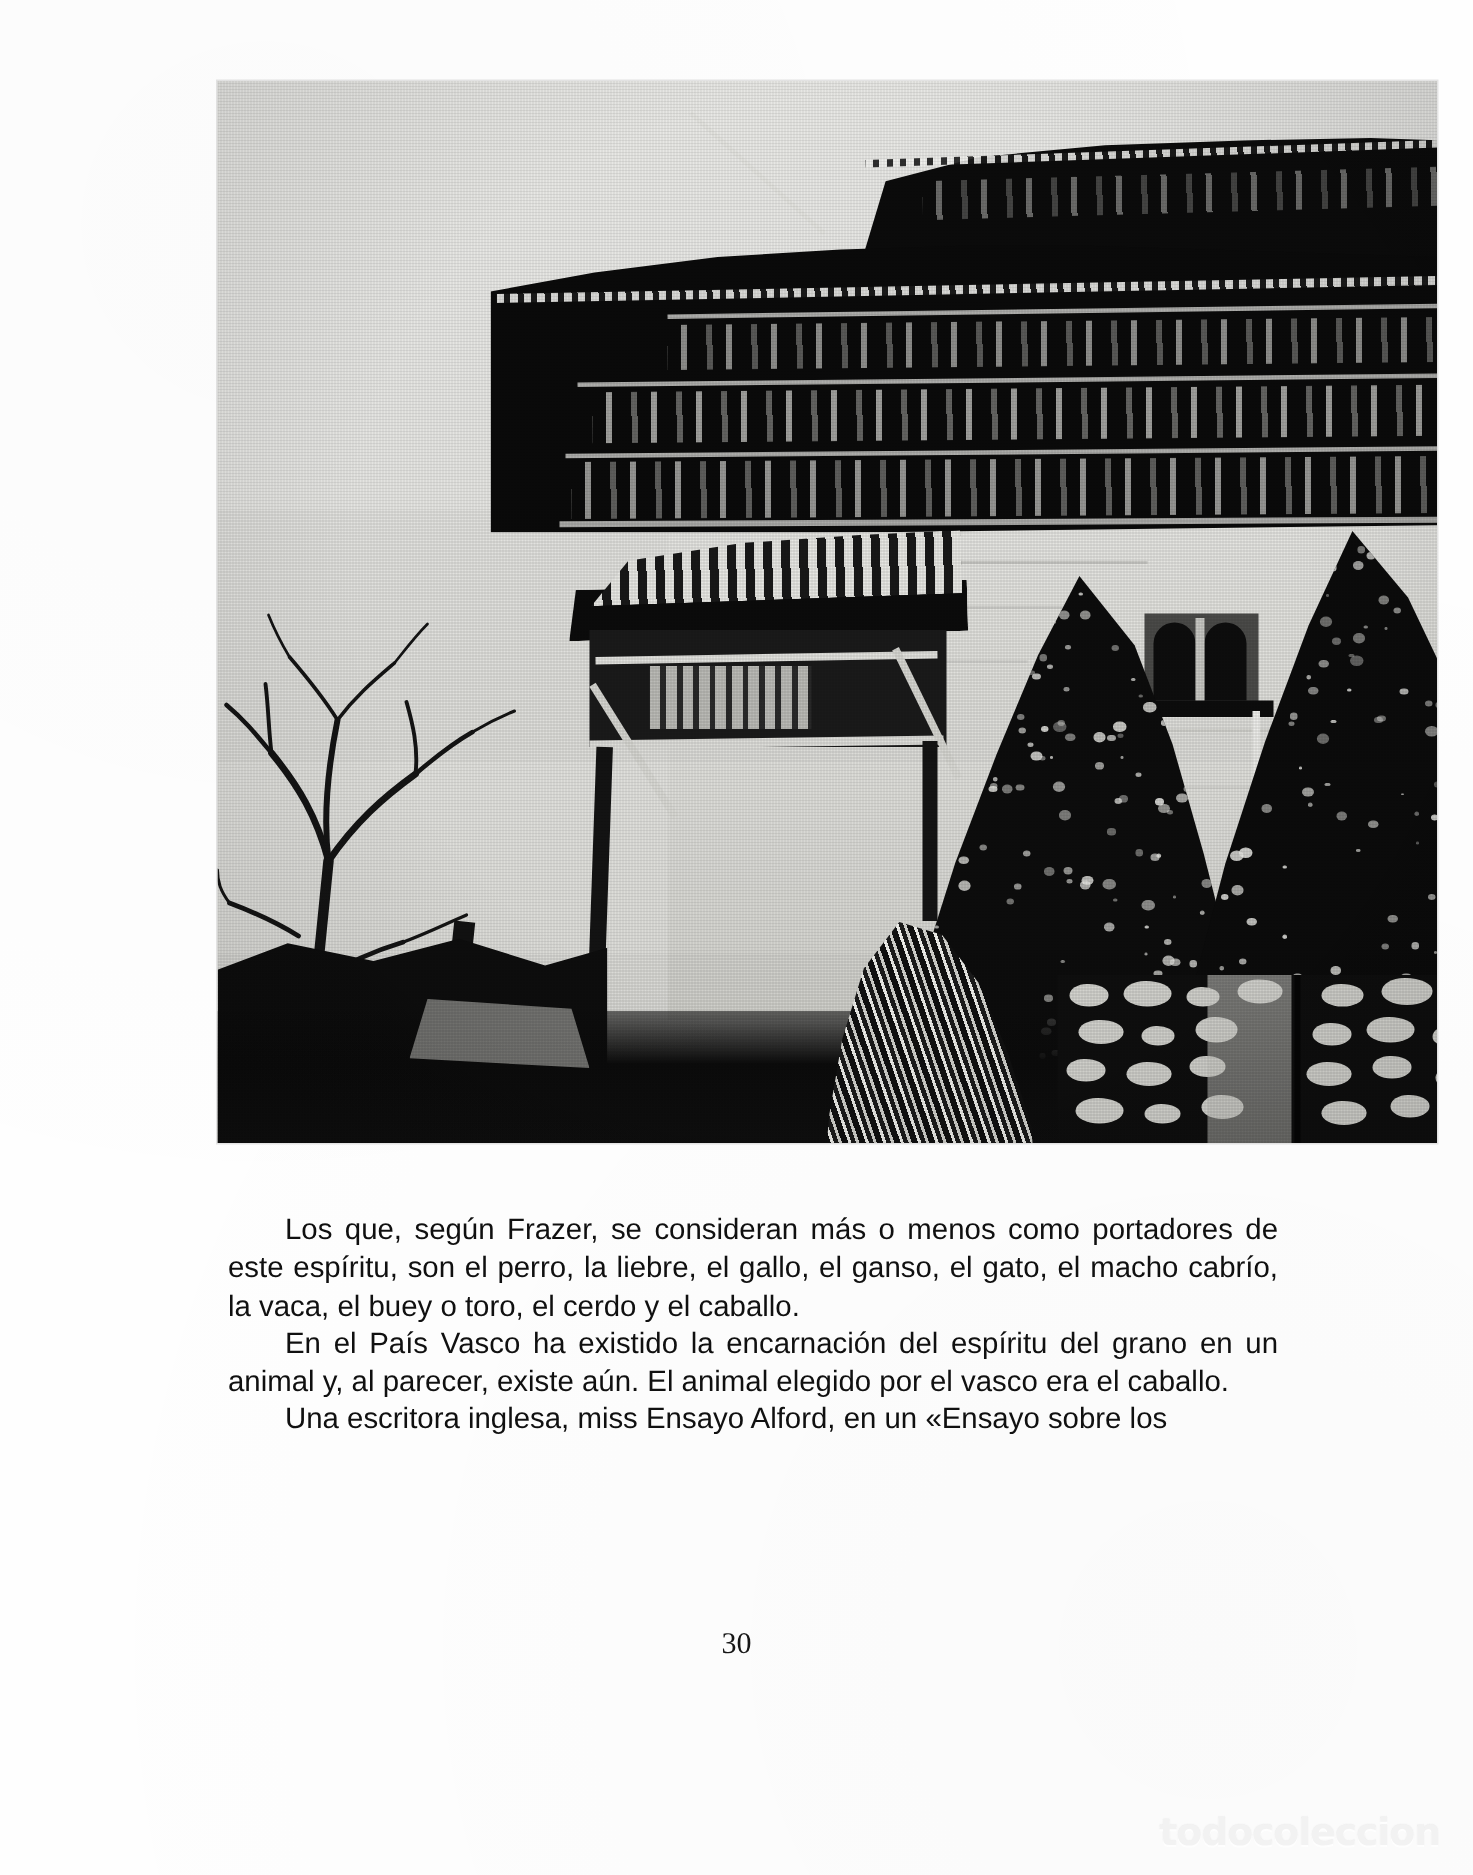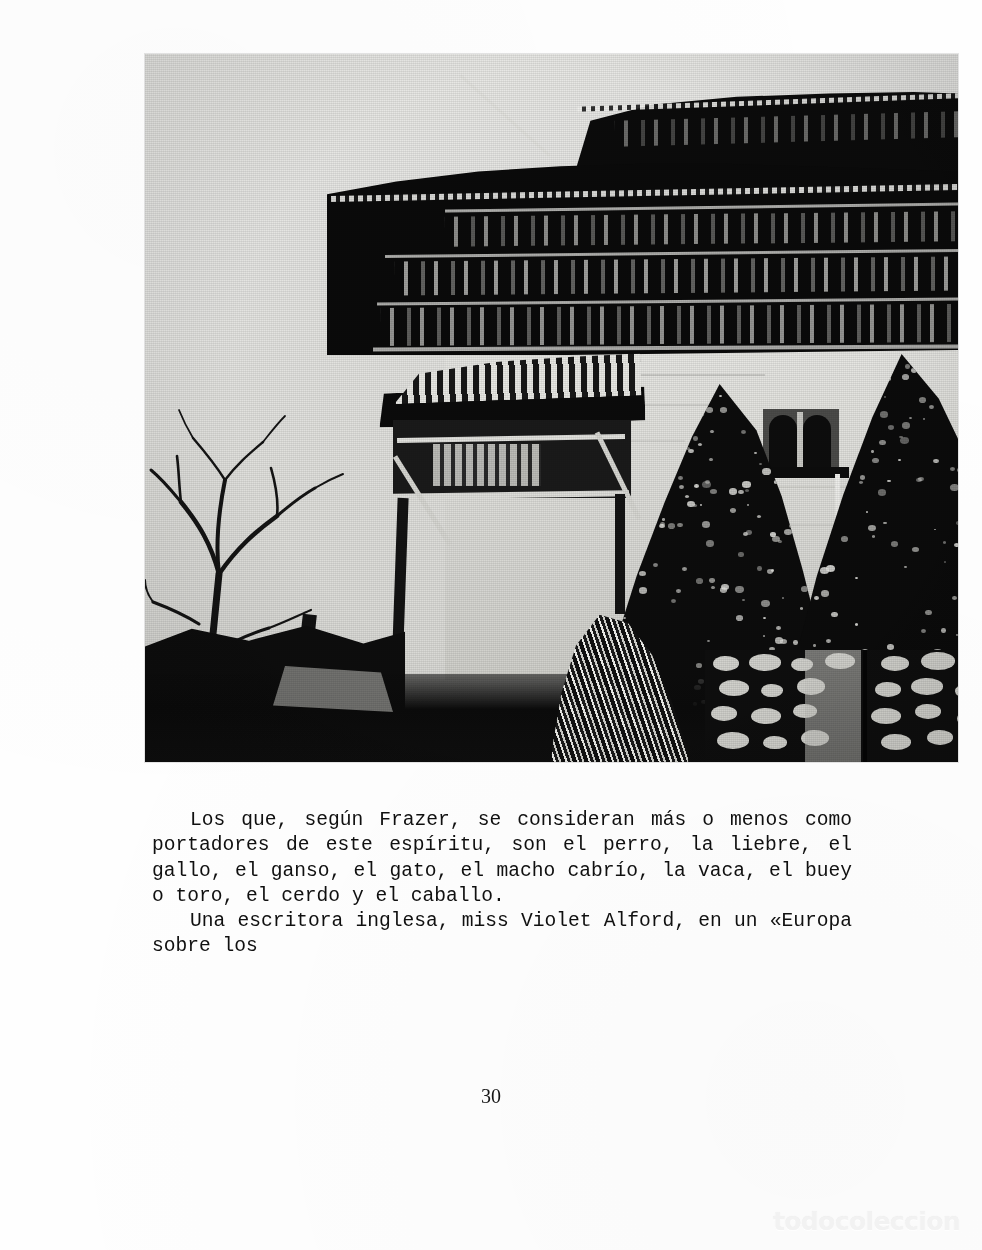--- a/index.html
+++ b/index.html
@@ -303,21 +303,21 @@
     text-transform: uppercase;
     white-space: nowrap;
   }
 
   
   #body-text {
     position: absolute;
     left: 152px;
     top: 808px;
     width: 700px;
-    font-family: Liberation Mono, monospace;
+    font-family: Liberation Sans, sans-serif;
     font-size: 19.6px;
     line-height: 25.3px;
     text-align: justify;
     color: #101010;
   }
   #body-text p {
     margin: 0;
     text-indent: 38px;
   }
 
@@ -721,20 +721,21 @@
       <div class="ph" id="wall-seam"></div>
 
       <div class="ph" id="grain"></div>
       <div class="ph" id="vignette"></div>
     </div>
   </figure>
 
 
   <div id="body-text">
     <p>Los que, según Frazer, se consideran más o menos como portadores de este espíritu, son el perro, la liebre, el gallo, el ganso, el gato, el macho cabrío, la vaca, el buey o toro, el cerdo y el caballo.</p>
-    <p>Una escritora inglesa, miss Violet Alford, en un «Europa sobre los</p>
+    <p>En el País Vasco ha existido la encarnación del espíritu del grano en un animal y, al parecer, existe aún. El animal elegido por el vasco era el caballo.</p>
+    <p>Una escritora inglesa, miss Ensayo Alford, en un «Ensayo sobre los</p>
   </div>
 
   <div id="page-number">30</div>
 
   <div id="watermark">todocoleccion</div>
 
 </div>
 
 </body></html>

